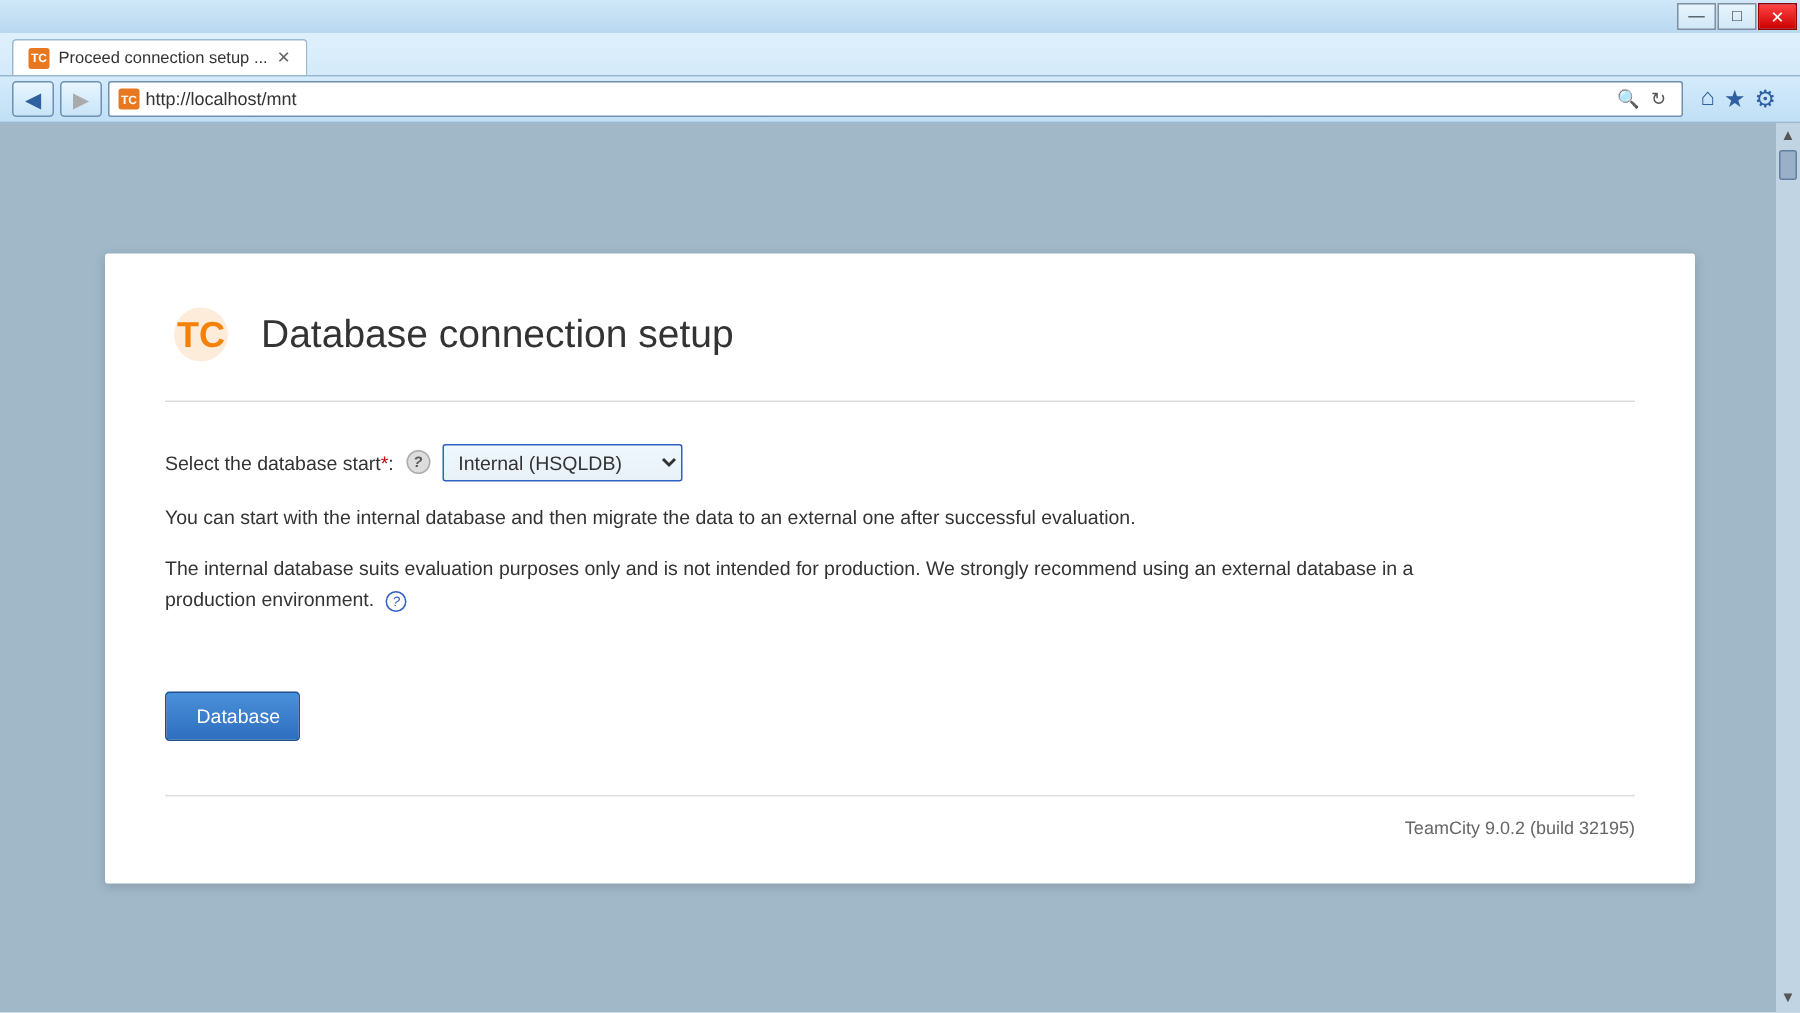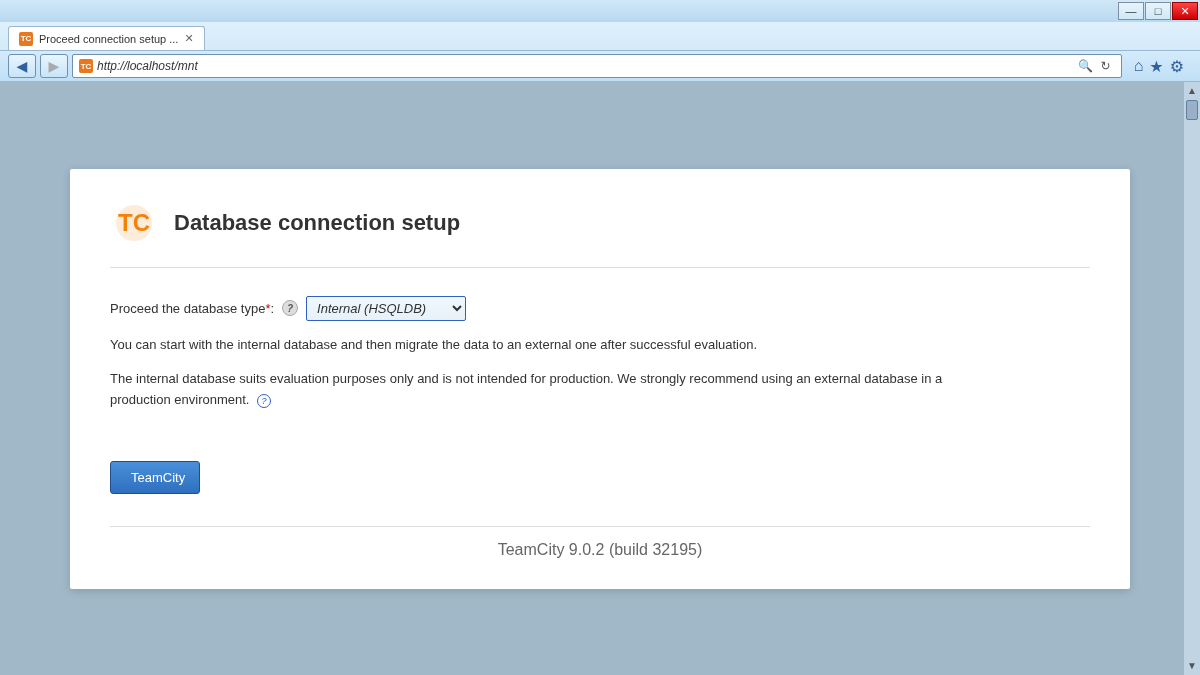--- a/index.html
+++ b/index.html
@@ -155,21 +155,20 @@
       justify-content: center;
       color: white;
       font-size: 8px;
       font-weight: bold;
       flex-shrink: 0;
     }
     .url-text {
       font-size: 12px;
       color: #333;
       flex: 1;
-      font-style: italic;
     }
     .url-actions {
       display: flex;
       gap: 2px;
     }
     .url-action-btn {
       width: 18px;
       height: 18px;
       display: flex;
       align-items: center;
@@ -224,22 +223,22 @@
       height: 48px;
       display: flex;
       align-items: center;
       justify-content: center;
     }
     .tc-logo svg {
       width: 40px;
       height: 40px;
     }
     .card-title {
-      font-size: 22px;
-      font-weight: 700;
+      font-size: 26px;
+      font-weight: 400;
       color: #333;
     }
 
     .card-divider {
       height: 1px;
       background: #ddd;
       margin-bottom: 28px;
     }
 
     
@@ -281,21 +280,20 @@
       padding: 3px 6px;
       border: 1px solid #3060c0;
       border-radius: 2px;
       background: white;
       font-size: 13px;
       color: #333;
       cursor: pointer;
       min-width: 160px;
       outline: none;
       background: linear-gradient(to bottom, #f0f8ff, #e8f0f8);
-      font-style: italic;
     }
 
     .info-text {
       font-size: 13px;
       color: #333;
       line-height: 1.6;
       margin-bottom: 14px;
       max-width: 840px;
     }
 
@@ -314,22 +312,22 @@
     }
 
     .card-footer-divider {
       height: 1px;
       background: #ddd;
       margin-top: auto;
       margin-bottom: 14px;
     }
 
     .card-footer {
-      text-align: center;
-      font-size: 16px;
+      text-align: right;
+      font-size: 12px;
       color: #666;
     }
 
     .browser-wrapper {
       position: relative;
       flex: 1;
       display: flex;
       overflow: hidden;
     }
   </style>
@@ -388,21 +386,21 @@
           </svg>
         </div>
         <h1 class="card-title">Database connection setup</h1>
       </div>
 
       <div class="card-divider"></div>
 
       <div class="form-section">
         <div class="field-row">
           <span class="field-label">
-            <span>Proceed the database type</span><span class="required-star">*</span>:
+            <span>Select the database start</span><span class="required-star">*</span>:
           </span>
           <div class="help-icon">?</div>
           <select class="db-select">
             <option>Internal (HSQLDB)</option>
             <option>MySQL</option>
             <option>PostgreSQL</option>
             <option>Oracle</option>
             <option>Microsoft SQL Server</option>
           </select>
         </div>
@@ -410,21 +408,21 @@
         <p class="info-text">You can start with the internal database and then migrate the data to an external one after successful evaluation.</p>
 
         <p class="info-text">
           <span>The internal database suits evaluation purposes only and is not intended for production. We strongly recommend using an external database in a production environment.</span>
           <span style="display:inline-block;margin-left:4px;">
             <span style="display:inline-flex;align-items:center;justify-content:center;width:14px;height:14px;border-radius:50%;border:1px solid #3060c0;color:#3060c0;font-size:9px;font-style:italic;cursor:pointer;">?</span>
           </span>
         </p>
       </div>
 
-      <button class="proceed-btn">TeamCity</button>
+      <button class="proceed-btn">Database</button>
 
       <div class="card-footer-divider"></div>
 
       <div class="card-footer">TeamCity 9.0.2 (build 32195)</div>
 
     </div>
   </div>
 
   <div style="position:absolute;right:0;top:0;bottom:0;width:16px;background:#c0d4e4;display:flex;flex-direction:column;align-items:center;padding:2px 1px;">
     <div style="font-size:10px;color:#555;cursor:pointer;line-height:14px;">▲</div>

